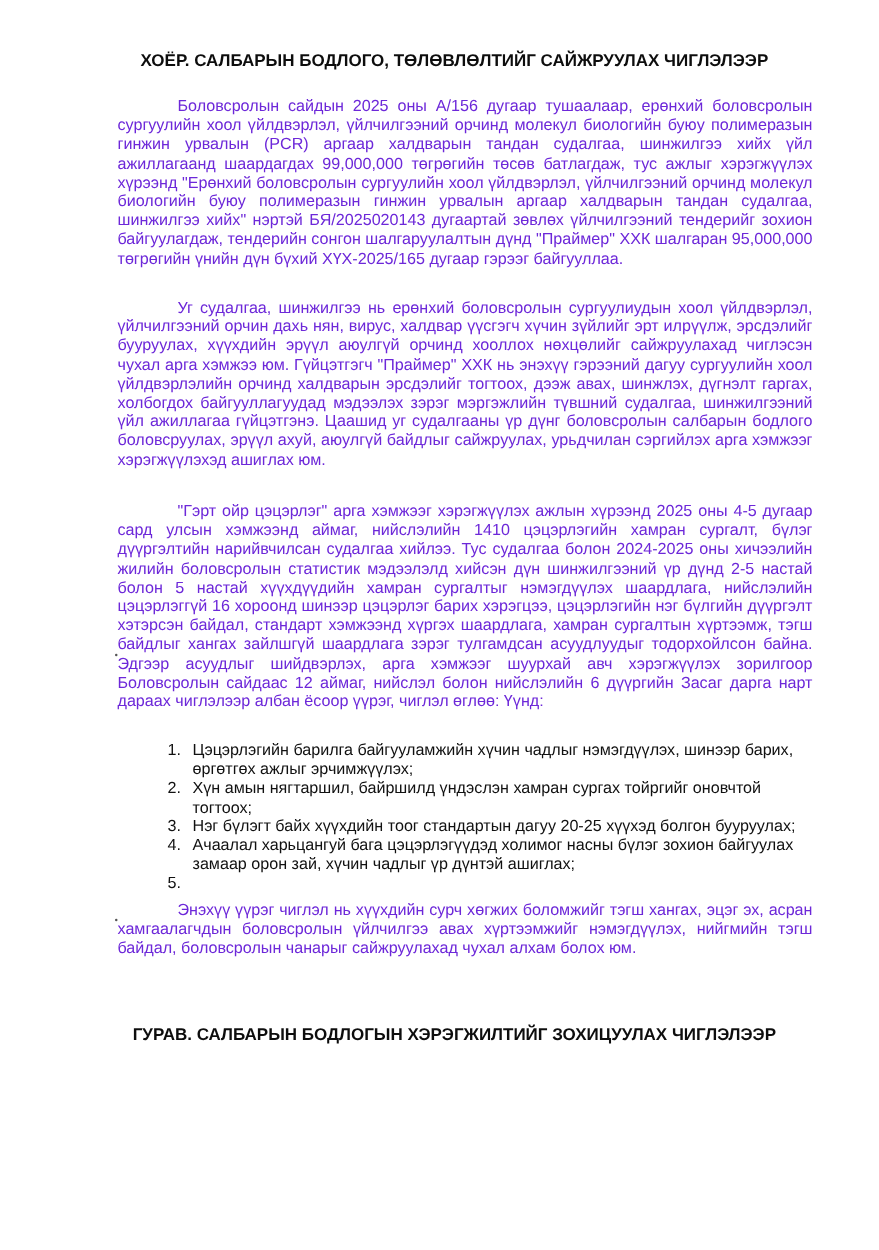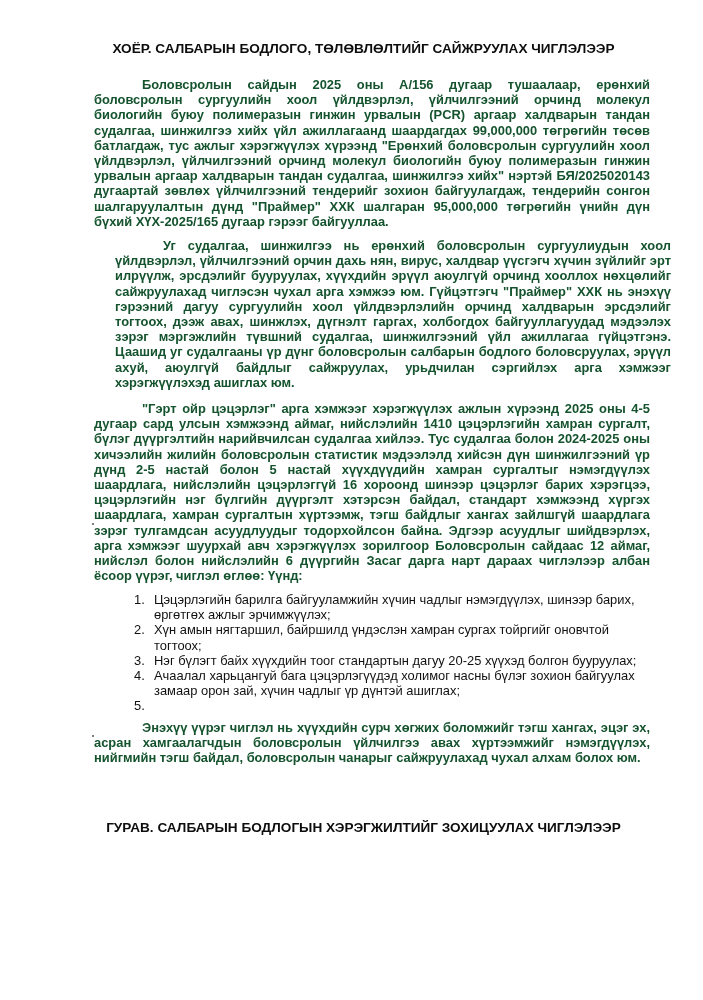--- a/index.html
+++ b/index.html
@@ -38,25 +38,24 @@
     #heading-2 { top: 820px; left: 12px; }
     .para {
       position: absolute;
       left: 94px;
       width: 556px;
       font-size: 12.9px;
       line-height: 15.2px;
       text-align: justify;
       text-indent: 48px;
       margin: 0;
-      color: #14532d;
-      font-weight: bold;
+      color: #6d28d9;
     }
     #para-1 { top: 77px; }
-    #para-2 { top: 238px; margin-left: 21px; }
+    #para-2 { top: 238px; }
     #para-3 { top: 401px; }
     #para-4 { top: 720px; }
     .list {
       position: absolute;
       left: 134px;
       top: 592px;
       width: 520px;
       margin: 0;
       padding: 0;
       list-style: none;

